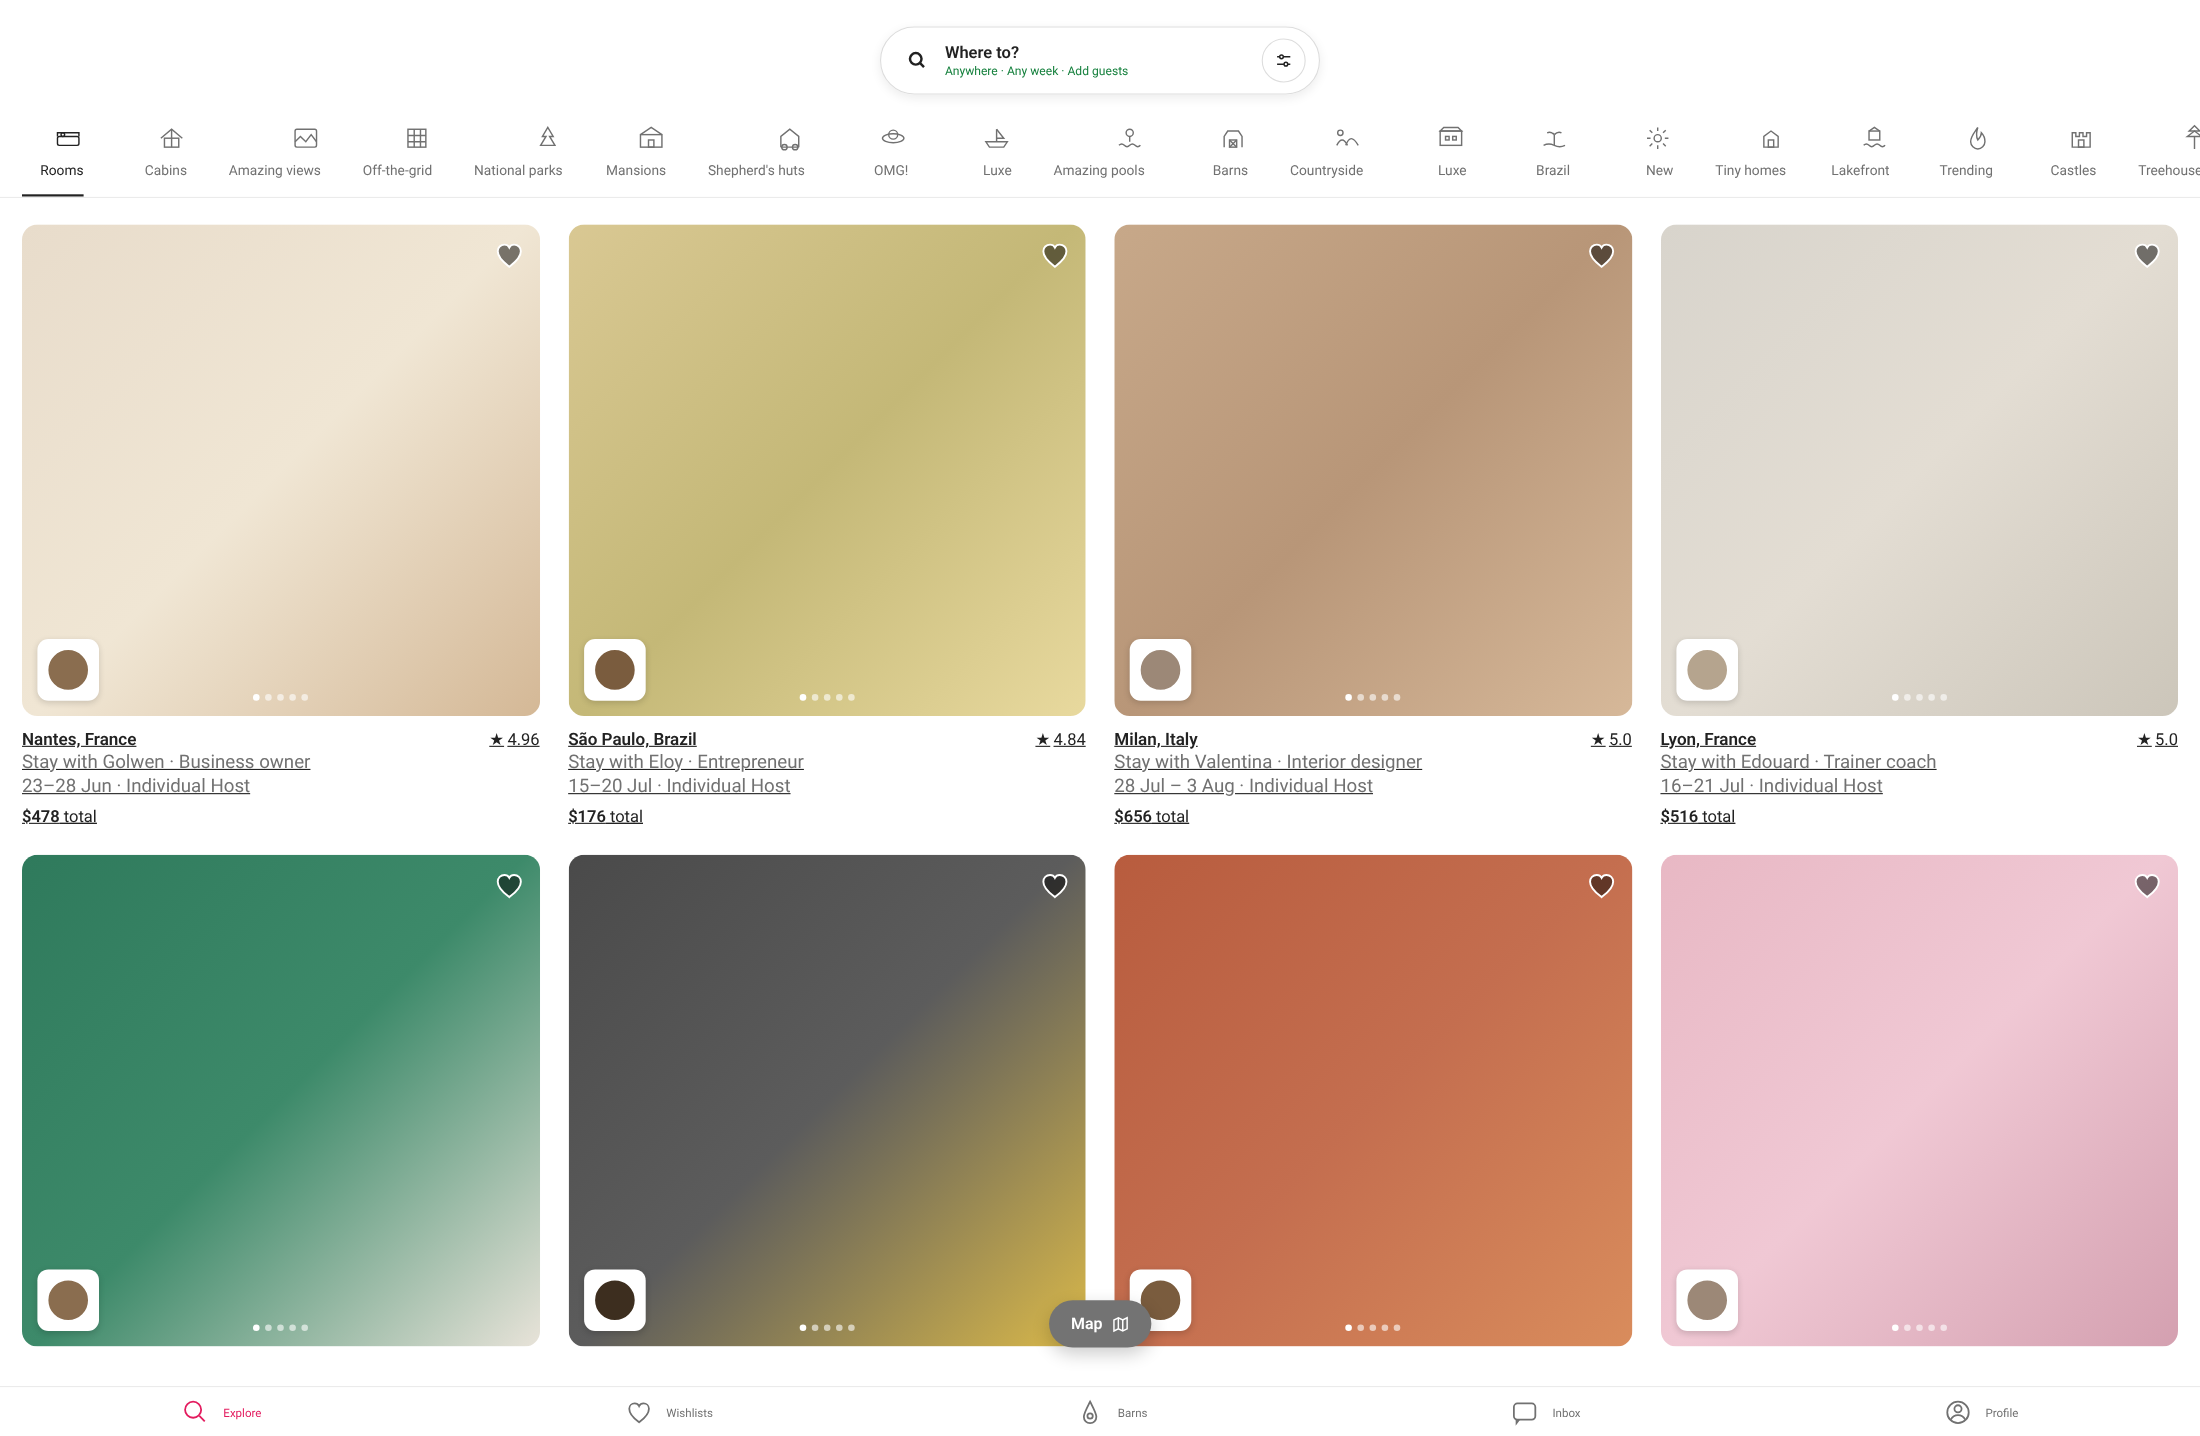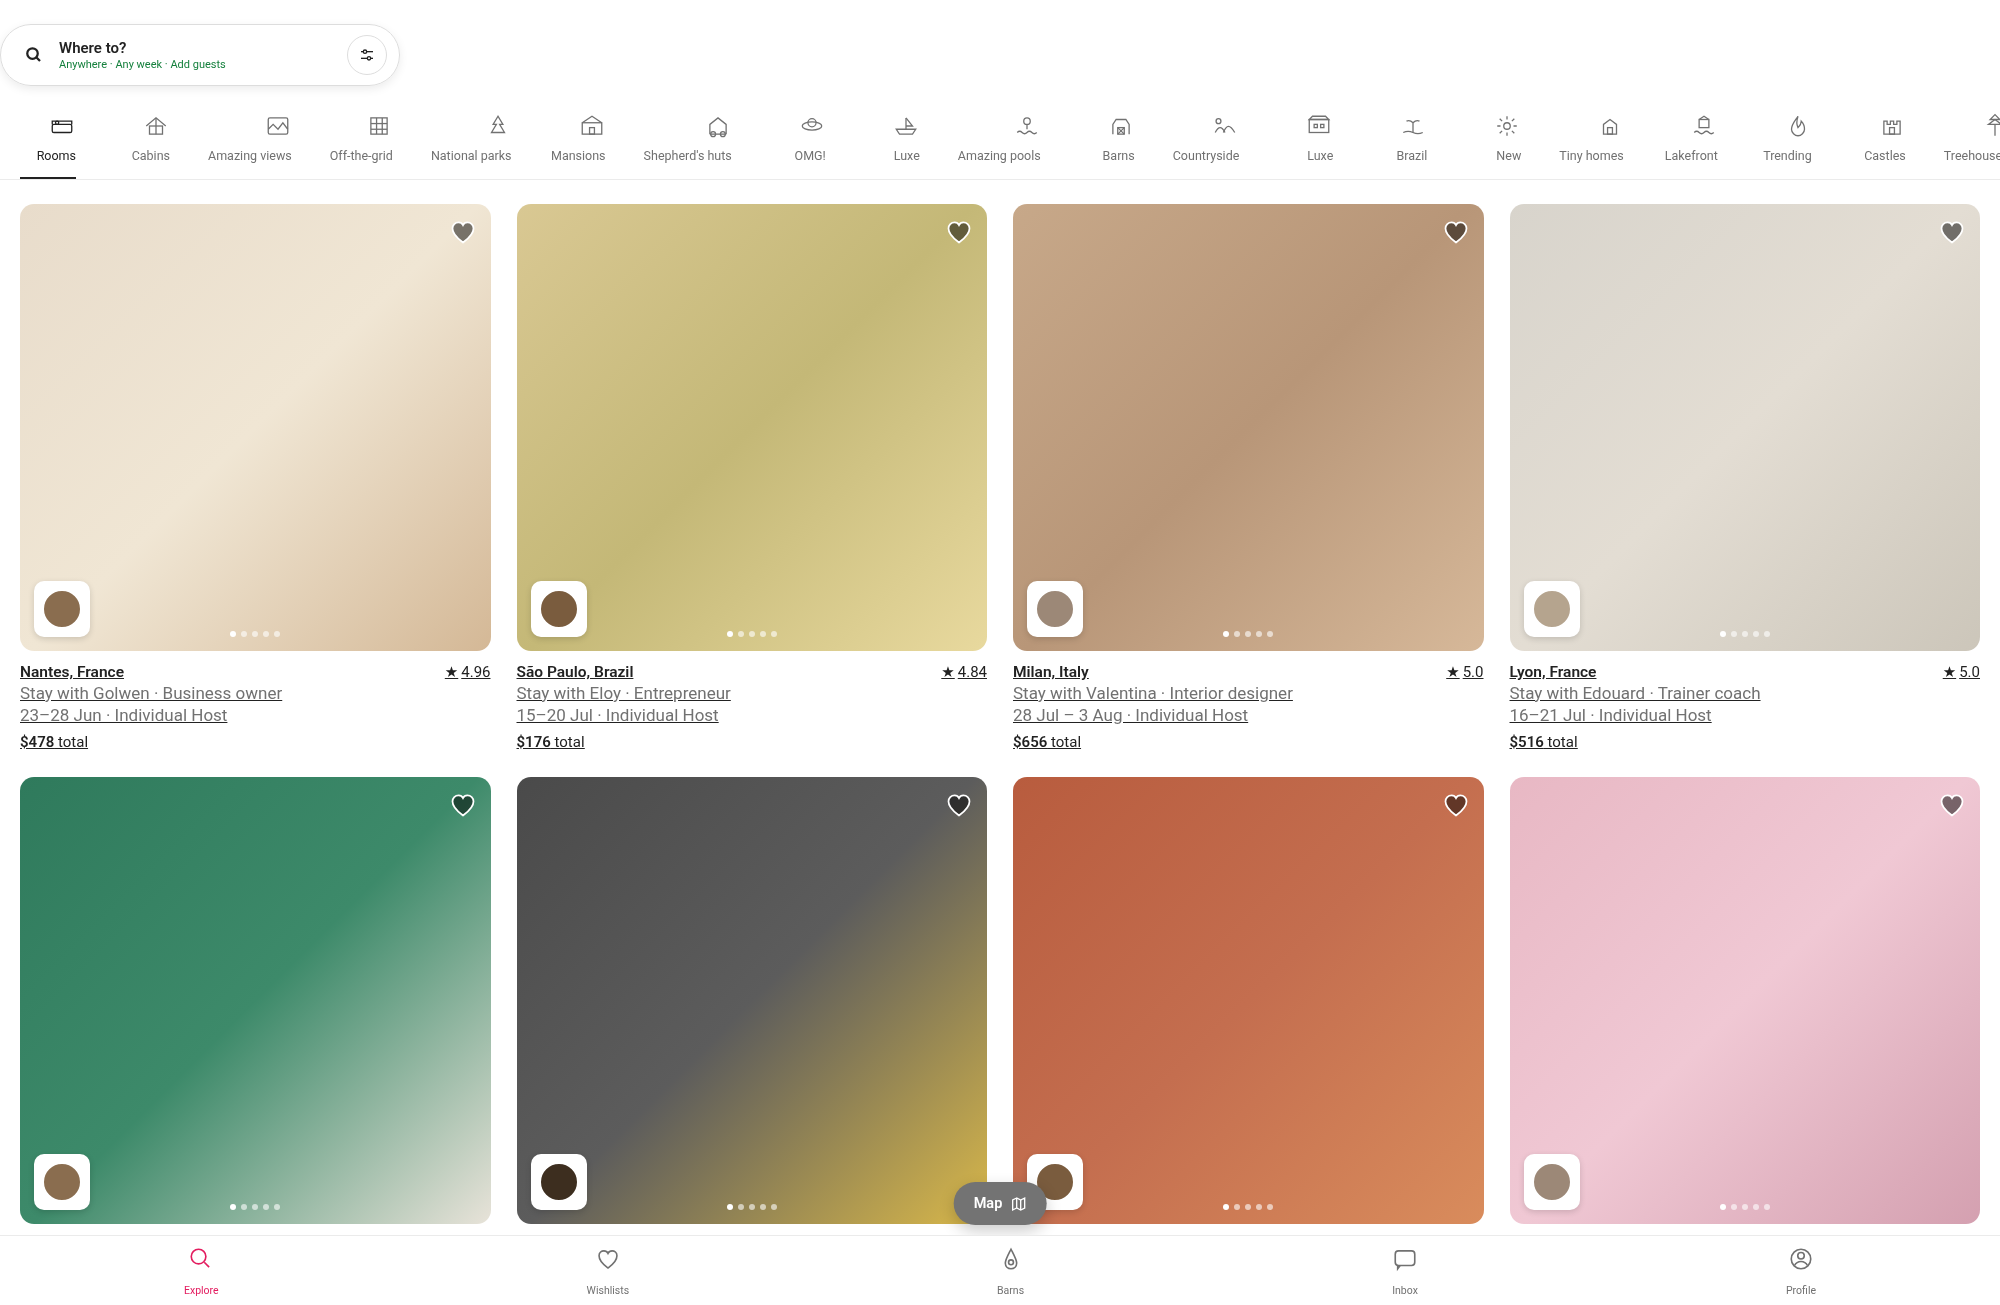--- a/index.html
+++ b/index.html
@@ -1,19 +1,19 @@
 <!DOCTYPE html>
 <html><head>
 <meta charset="utf-8">
 <style>
 * { box-sizing: border-box; margin: 0; padding: 0; }
 body { font-family: -apple-system, BlinkMacSystemFont, "Segoe UI", Roboto, sans-serif; color: #222; background: #fff; }
 
 
-.search-wrap { display: flex; justify-content: flex-start; padding: 24px 0 18px; }
+.search-wrap { display: flex; justify-content: center; padding: 24px 0 18px; }
 .search-pill { display: flex; align-items: center; gap: 14px; border: 1px solid #ddd; border-radius: 40px; padding: 10px 12px 10px 22px; box-shadow: 0 3px 10px rgba(0,0,0,0.08); min-width: 400px; }
 .search-pill .mag { width: 22px; height: 22px; display: flex; align-items: center; justify-content: center; }
 .search-text { flex: 1; }
 .search-text .line1 { font-size: 15px; font-weight: 600; }
 .search-text .line2 { font-size: 11px; color: #15803d; margin-top: 1px; }
 .filter-btn { width: 40px; height: 40px; border-radius: 50%; border: 1px solid #ddd; display: flex; align-items: center; justify-content: center; background: #fff; }
 
 
 .cats { display: flex; gap: 38px; padding: 8px 20px 0; border-bottom: 1px solid #ebebeb; overflow-x: auto; }
 .cat { display: flex; flex-direction: column; align-items: flex-end; gap: 8px; padding-bottom: 14px; cursor: pointer; color: #717171; min-width: 56px; flex-shrink: 0; }
@@ -38,21 +38,21 @@
 .rating { font-size: 15px; display: flex; align-items: center; gap: 3px; }
 .sub { font-size: 17px; color: #717171; margin-top: 2px; }
 .price { font-size: 15px; font-weight: 600; text-decoration: underline; margin-top: 8px; display: inline-block; }
 .price-suffix { font-weight: 400; text-decoration: underline; }
 
 
 .map-pill { position: fixed; bottom: 80px; left: 50%; transform: translateX(-50%); background: #737373; color: #fff; border-radius: 24px; padding: 13px 20px; display: flex; align-items: center; gap: 8px; font-size: 14.5px; font-weight: 600; box-shadow: 0 6px 16px rgba(0,0,0,0.2); cursor: pointer; }
 
 
 .bottom-nav { position: fixed; bottom: 0; left: 0; right: 0; background: #fff; border-top: 1px solid #ebebeb; display: flex; justify-content: space-around; padding: 10px 0 8px; }
-.nav-item { display: flex; flex-direction: column; align-items: center; gap: 12px; color: #717171; cursor: pointer; }
+.nav-item { display: flex; flex-direction: row; align-items: center; gap: 12px; color: #717171; cursor: pointer; }
 .nav-item.active { color: #e31c5f; }
 .nav-icon { width: 26px; height: 26px; display: flex; align-items: center; justify-content: center; }
 .nav-label { font-size: 10.5px; }
 
 svg { display: block; }
 </style>
 </head>
 <body>
 
 <div class="search-wrap">

